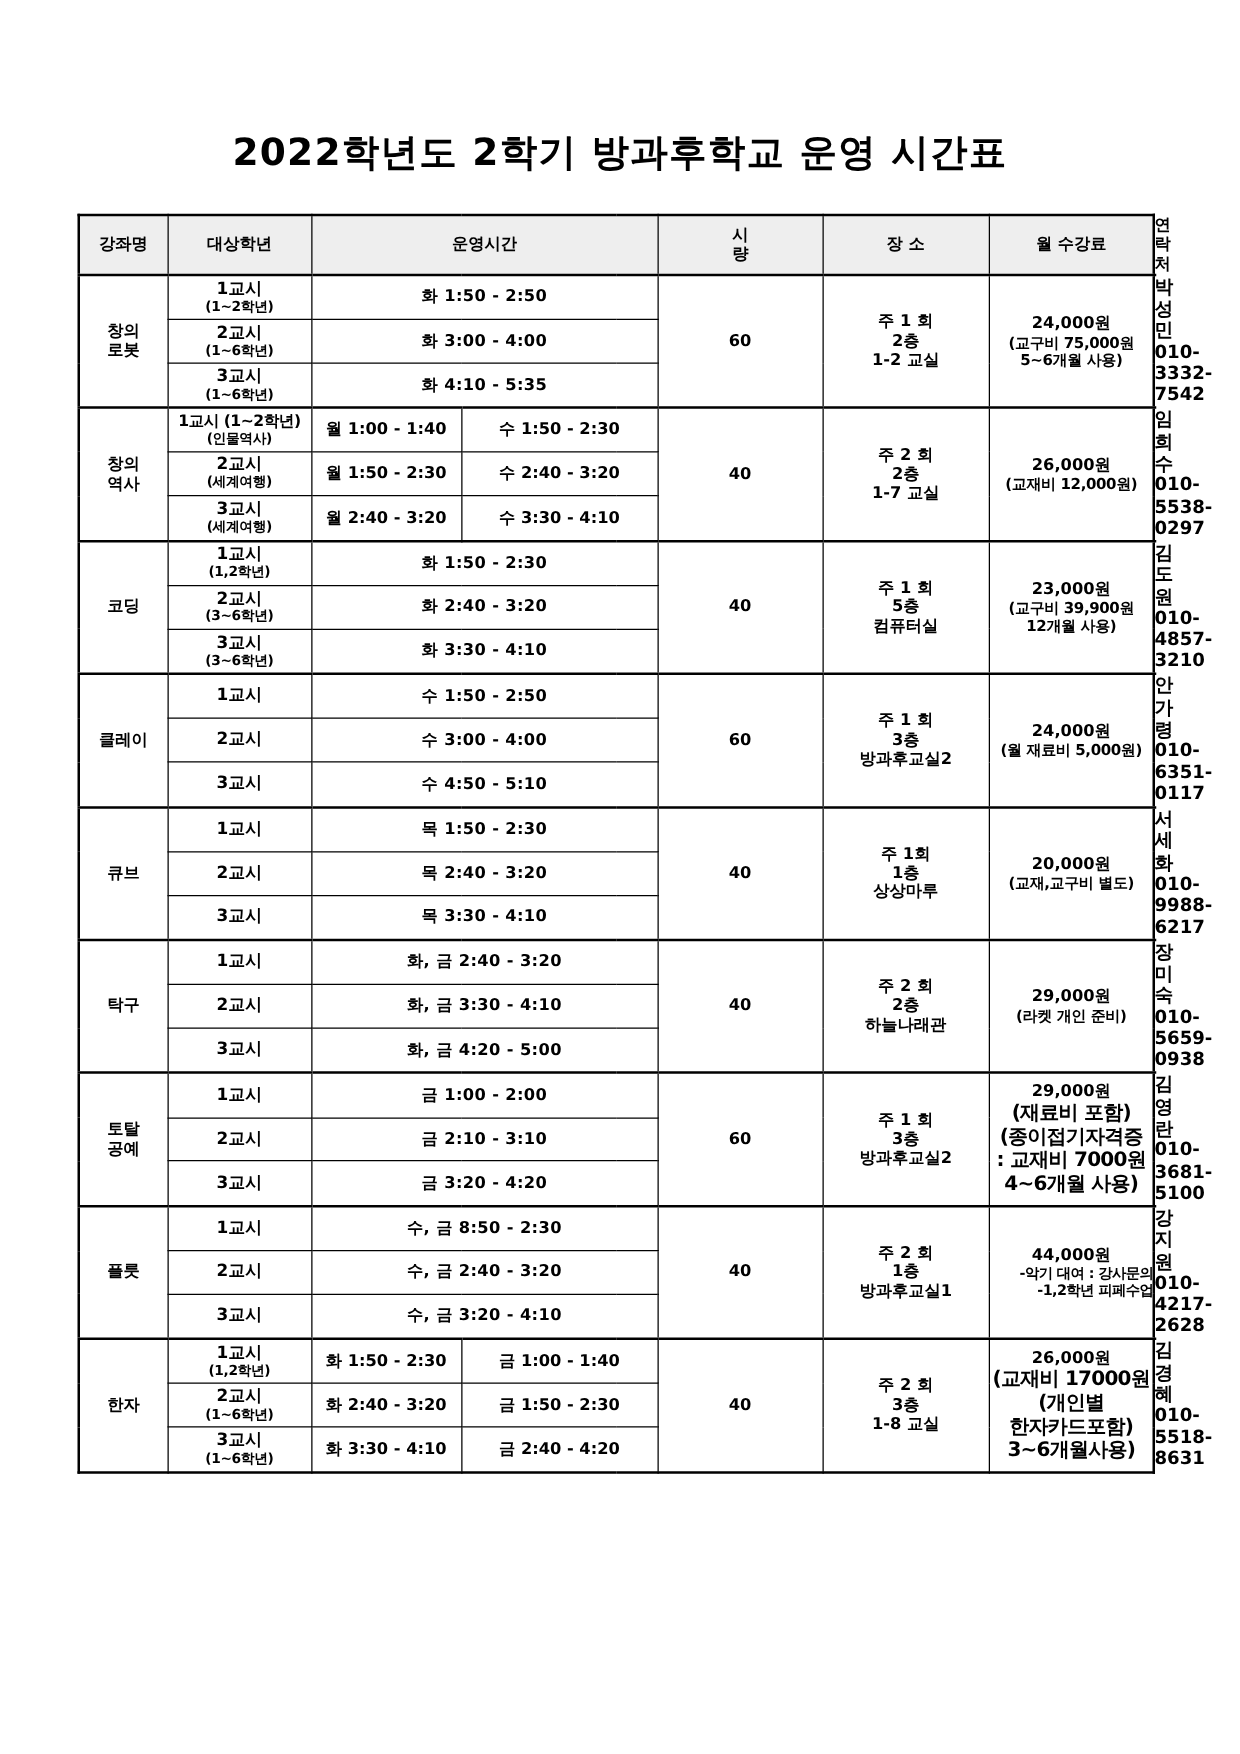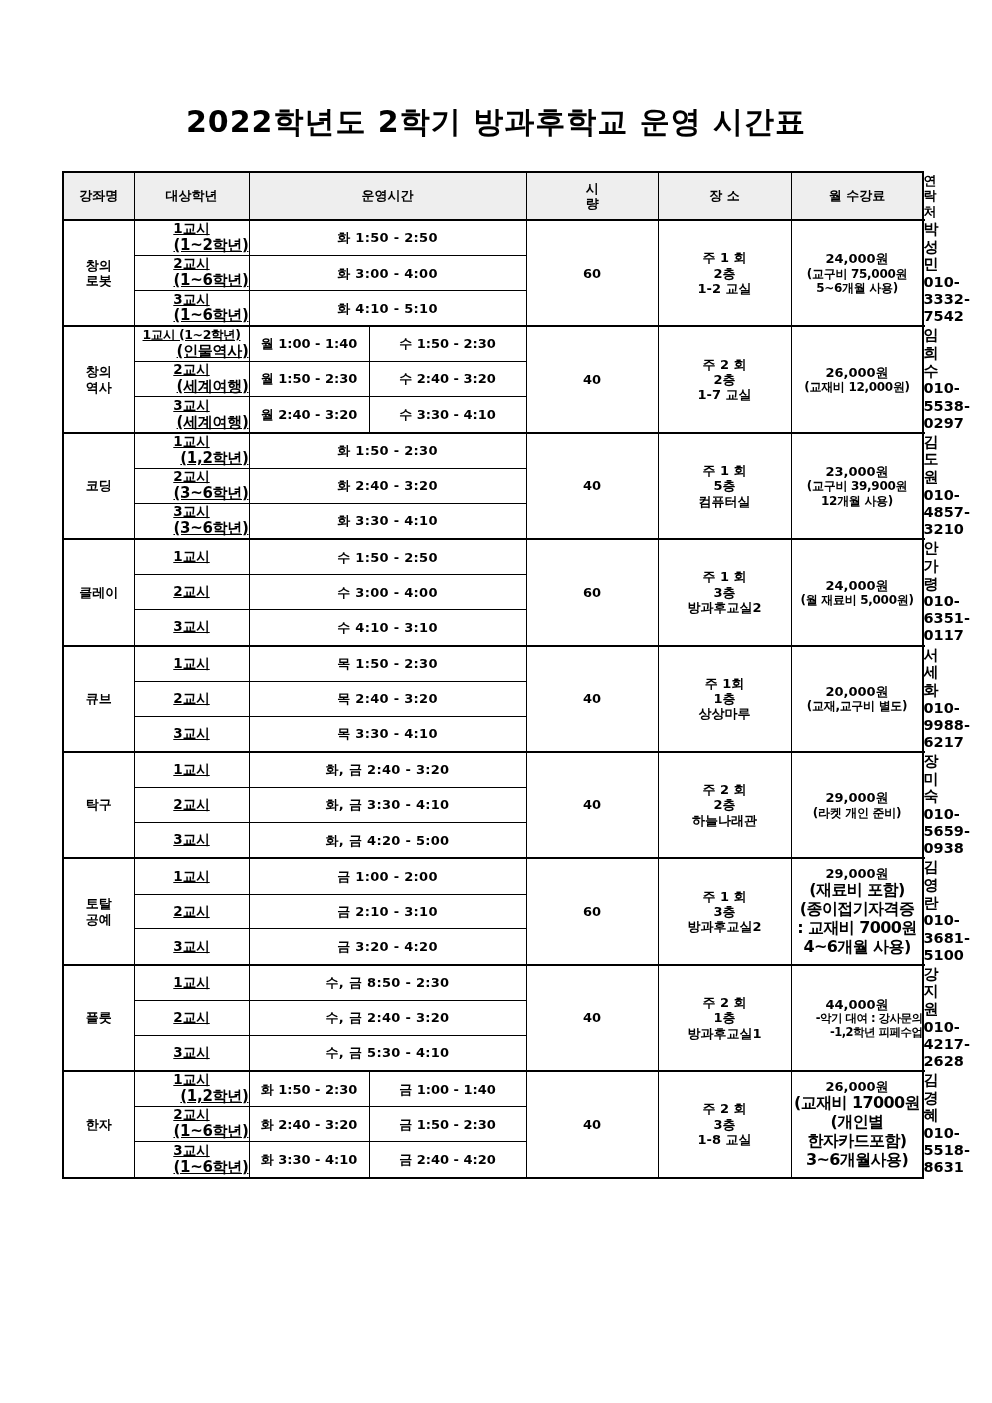--- a/index.html
+++ b/index.html
@@ -84,33 +84,31 @@
     font-size: 17px;
     font-weight: 700;
     line-height: 1.2;
     white-space: pre-line;
   }
 
   .grade-cell {
     font-size: 13px;
     line-height: 1.15;
     padding: 2px 1px;
-    text-decoration: underline;
   }
   .grade-main {
     font-size: 13.5px;
     font-weight: 700;
     display: block;
   }
   .grade-sub {
-    font-size: 15px;
+    font-size: 11px;
     font-weight: 700;
     display: block;
     letter-spacing: -0.3px;
-    text-align: right;
   }
   .grade-inline {
     font-size: 12.5px;
     font-weight: 700;
     display: block;
     letter-spacing: -0.4px;
     white-space: nowrap;
   }
 
   .time-cell {
@@ -215,21 +213,21 @@
             <span class="grade-main">2교시</span>
             <span class="grade-sub">(1~6학년)</span>
           </td>
           <td class="time-cell" colspan="3">화 3:00 - 4:00</td>
         </tr>
         <tr>
           <td class="grade-cell">
             <span class="grade-main">3교시</span>
             <span class="grade-sub">(1~6학년)</span>
           </td>
-          <td class="time-cell" colspan="3">화 4:10 - 5:10</td>
+          <td class="time-cell" colspan="3">화 4:10 - 5:35</td>
         </tr>
         <tr class="section-start">
           <td class="col-course course-name" rowspan="3">창의
 역사</td>
           <td class="grade-cell">
             <span class="grade-inline">1교시 (1~2학년)</span>
             <span class="grade-sub">(인물역사)</span>
           </td>
           <td class="time-cell split">월 1:00 - 1:40</td>
           <td class="time-cell split" colspan="2">수 1:50 - 2:30</td>
@@ -319,21 +317,21 @@
         <tr>
           <td class="grade-cell">
             <span class="grade-main">2교시</span>
           </td>
           <td class="time-cell" colspan="3">수 3:00 - 4:00</td>
         </tr>
         <tr>
           <td class="grade-cell">
             <span class="grade-main">3교시</span>
           </td>
-          <td class="time-cell" colspan="3">수 4:10 - 3:10</td>
+          <td class="time-cell" colspan="3">수 4:50 - 5:10</td>
         </tr>
         <tr class="section-start">
           <td class="col-course course-name" rowspan="3">큐브</td>
           <td class="grade-cell">
             <span class="grade-main">1교시</span>
           </td>
           <td class="time-cell" colspan="3">목 1:50 - 2:30</td>
           <td class="col-qty qty-cell" rowspan="3">40</td>
           <td class="col-place place-cell" rowspan="3">주 1회
 1층
@@ -448,21 +446,21 @@
         <tr>
           <td class="grade-cell">
             <span class="grade-main">2교시</span>
           </td>
           <td class="time-cell" colspan="3">수, 금 2:40 - 3:20</td>
         </tr>
         <tr>
           <td class="grade-cell">
             <span class="grade-main">3교시</span>
           </td>
-          <td class="time-cell" colspan="3">수, 금 5:30 - 4:10</td>
+          <td class="time-cell" colspan="3">수, 금 3:20 - 4:10</td>
         </tr>
         <tr class="section-start">
           <td class="col-course course-name" rowspan="3">한자</td>
           <td class="grade-cell">
             <span class="grade-main">1교시</span>
             <span class="grade-sub">(1,2학년)</span>
           </td>
           <td class="time-cell split">화 1:50 - 2:30</td>
           <td class="time-cell split" colspan="2">금 1:00 - 1:40</td>
           <td class="col-qty qty-cell" rowspan="3">40</td>

